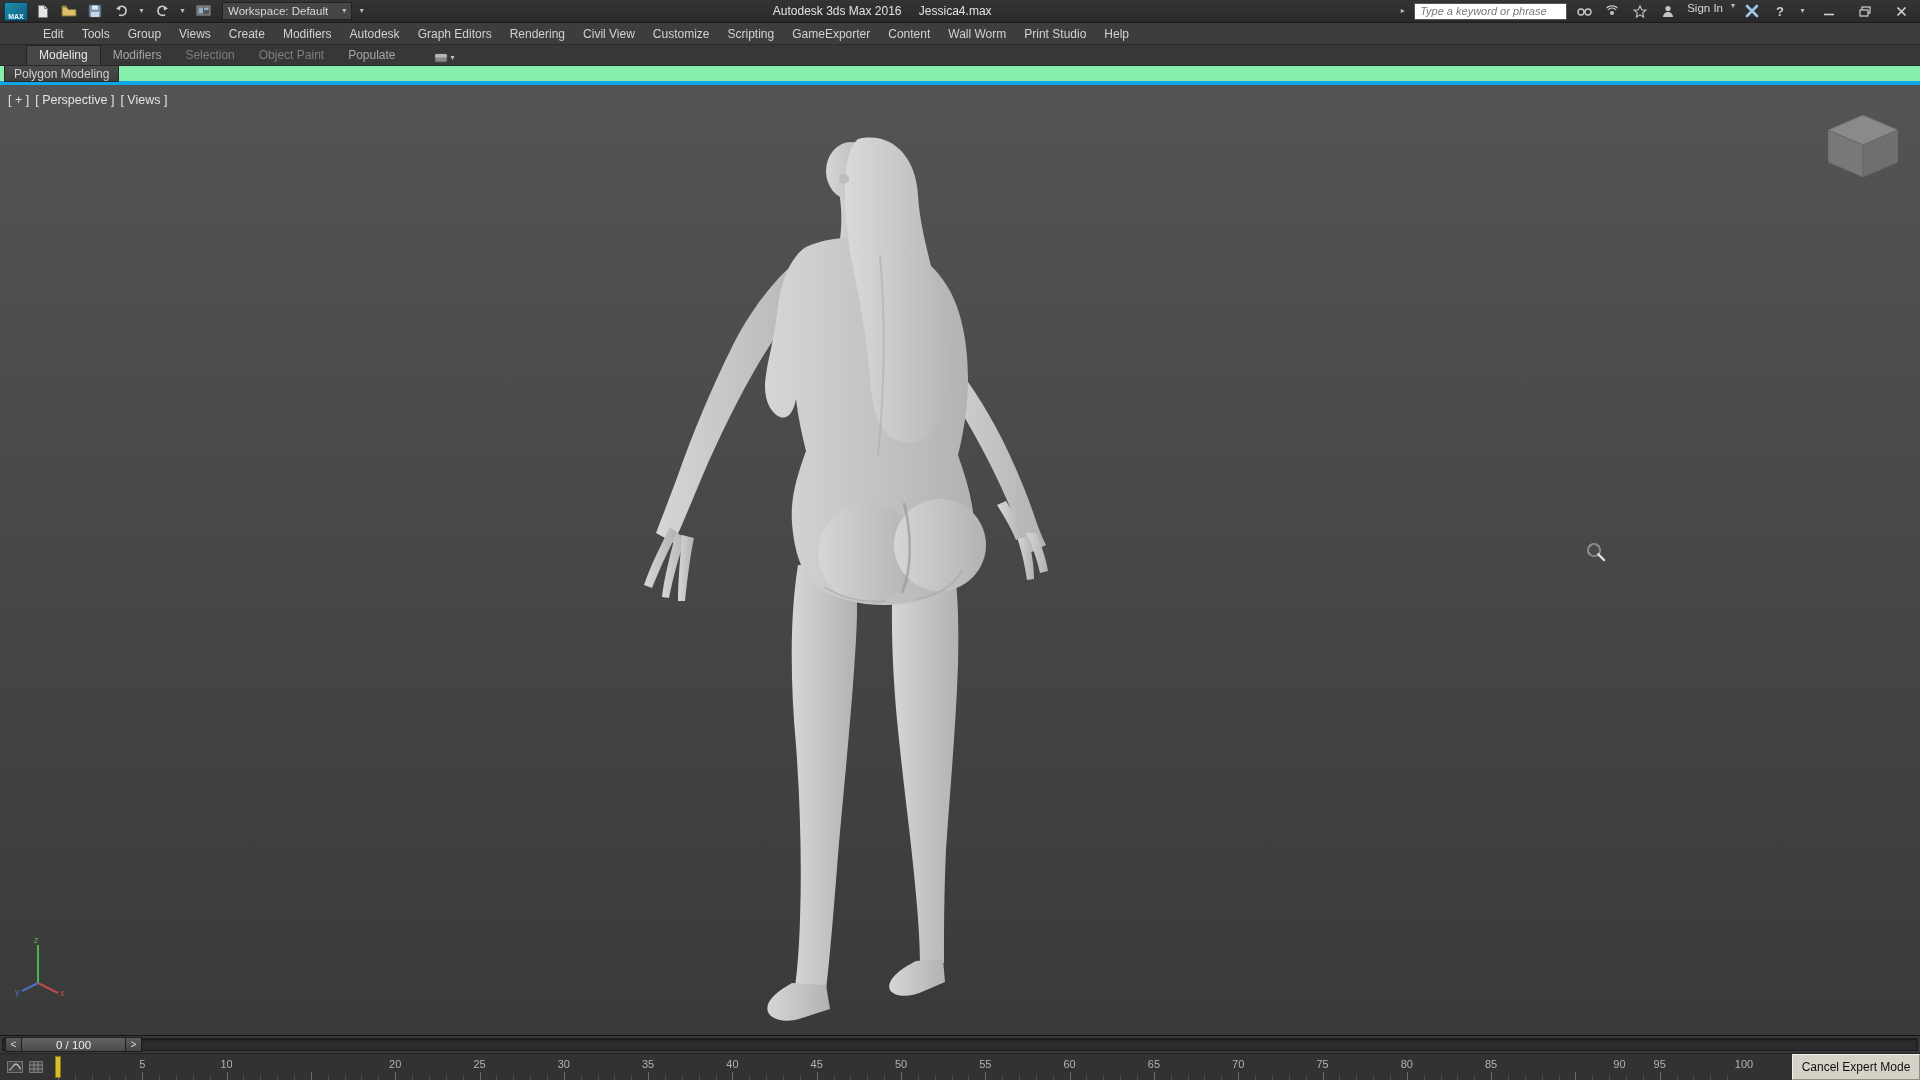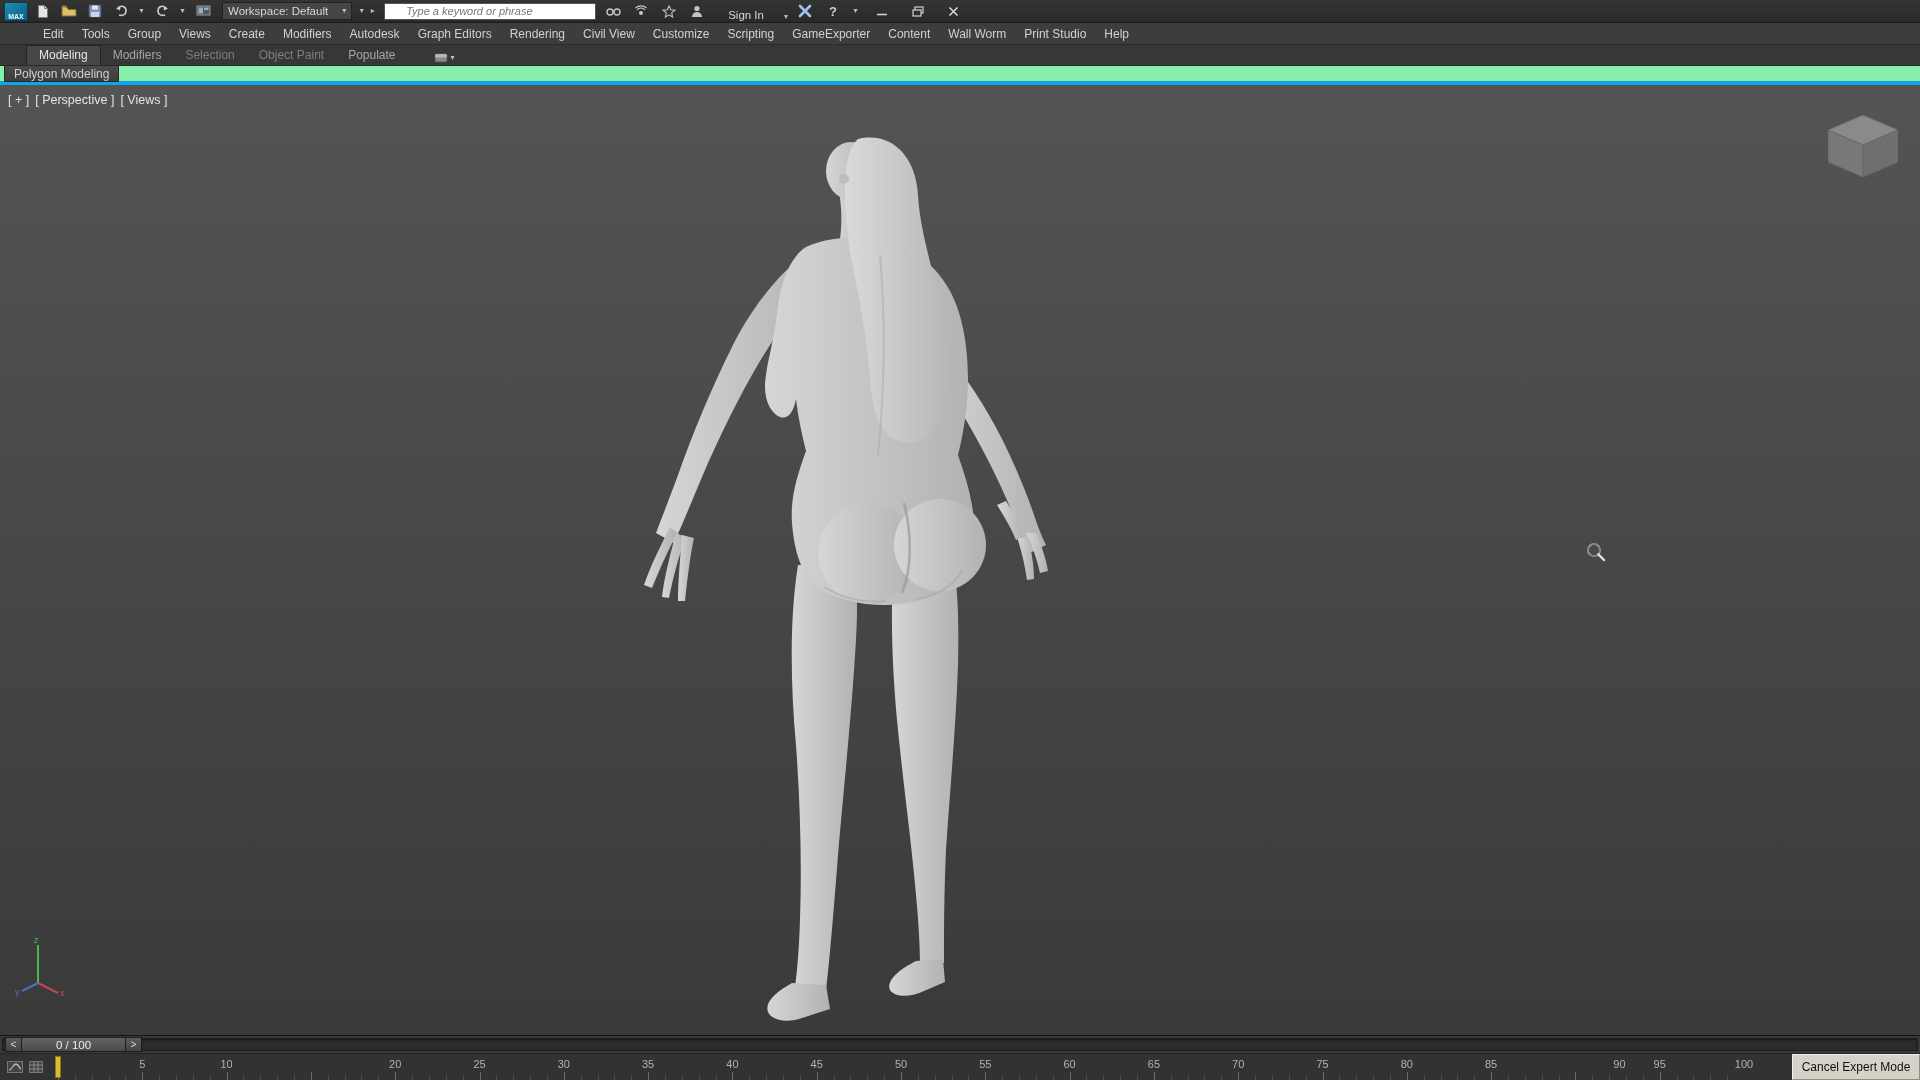--- a/index.html
+++ b/index.html
@@ -15,24 +15,24 @@
               color:#eafcff; font-size:7px; font-weight:bold; display:flex; align-items:flex-end; justify-content:center; }
   .icon-btn { width:22px; height:19px; display:flex; align-items:center; justify-content:center; cursor:default; }
   .icon-btn svg { display:block; }
   .caret { font-size:8px; color:#bdbdbd; line-height:1; }
   .caret-btn { width:11px; height:19px; display:flex; align-items:center; justify-content:center; }
   .workspace-combo { height:18px; margin-left:4px; background:#454545; border:1px solid #222;
                      display:flex; align-items:center; gap:14px; padding:0 5px; color:#d8d8d8; font-size:11.5px; }
   .tb-title { flex:1; text-align:center; font-size:12px; color:#e2e2e2; white-space:nowrap; overflow:hidden; }
   .tb-title .file { margin-left:14px; }
   .tb-right { display:flex; align-items:center; gap:6px; padding-right:4px; }
-  .search-box { width:212px; height:17px; background:#fff; border:1px solid #555; font-size:11px;
-                font-style:italic; color:#555; padding:0 21px; }
+  .search-box { width:153px; height:17px; background:#fff; border:1px solid #555; font-size:11px;
+                font-style:italic; color:#555; padding:0 5px; }
   .search-box::placeholder { color:#777; font-style:italic; }
-  .signin { display:flex; align-items:flex-end; gap:20px; font-size:11.5px; color:#d6d6d6; }
+  .signin { display:flex; align-items:flex-start; gap:8px; font-size:11.5px; color:#d6d6d6; }
   .winbtn { width:30px; height:20px; display:flex; align-items:center; justify-content:center; }
 
   
   .menubar { height:22px; background:#3d3d3d; display:flex; align-items:center; padding-left:34px;
              border-bottom:1px solid #2a2a2a; }
   .menu-item { color:#d2d2d2; font-size:12px; padding:3px 9px; white-space:nowrap; }
 
   
   .tabs-row { height:21px; background:#373737; display:flex; align-items:flex-end; padding-left:26px;
               border-bottom:1px solid #262626; }
@@ -141,20 +141,24 @@
       </span>
       <div class="workspace-combo">
         <span>Workspace: Default</span>
         <span class="caret">▾</span>
       </div>
       <span class="caret-btn">
           <span class="caret">▾</span>
         </span>
     </div>
 
+    <div class="tb-title">
+      <span>Autodesk 3ds Max 2016</span>
+      <span class="file">Jessica4.max</span>
+    </div>
 
     <div class="tb-right">
       <span class="caret-btn">
           <span class="caret">▸</span>
         </span>
       <input class="search-box" placeholder="Type a keyword or phrase" style="">
       <span class="icon-btn">
         <svg width="15" height="12" viewBox="0 0 15 12">
             <circle cx="4" cy="7" r="3" fill="none" stroke="#c4c4c4" stroke-width="1.4"></circle>
             <circle cx="11" cy="7" r="3" fill="none" stroke="#c4c4c4" stroke-width="1.4"></circle>

